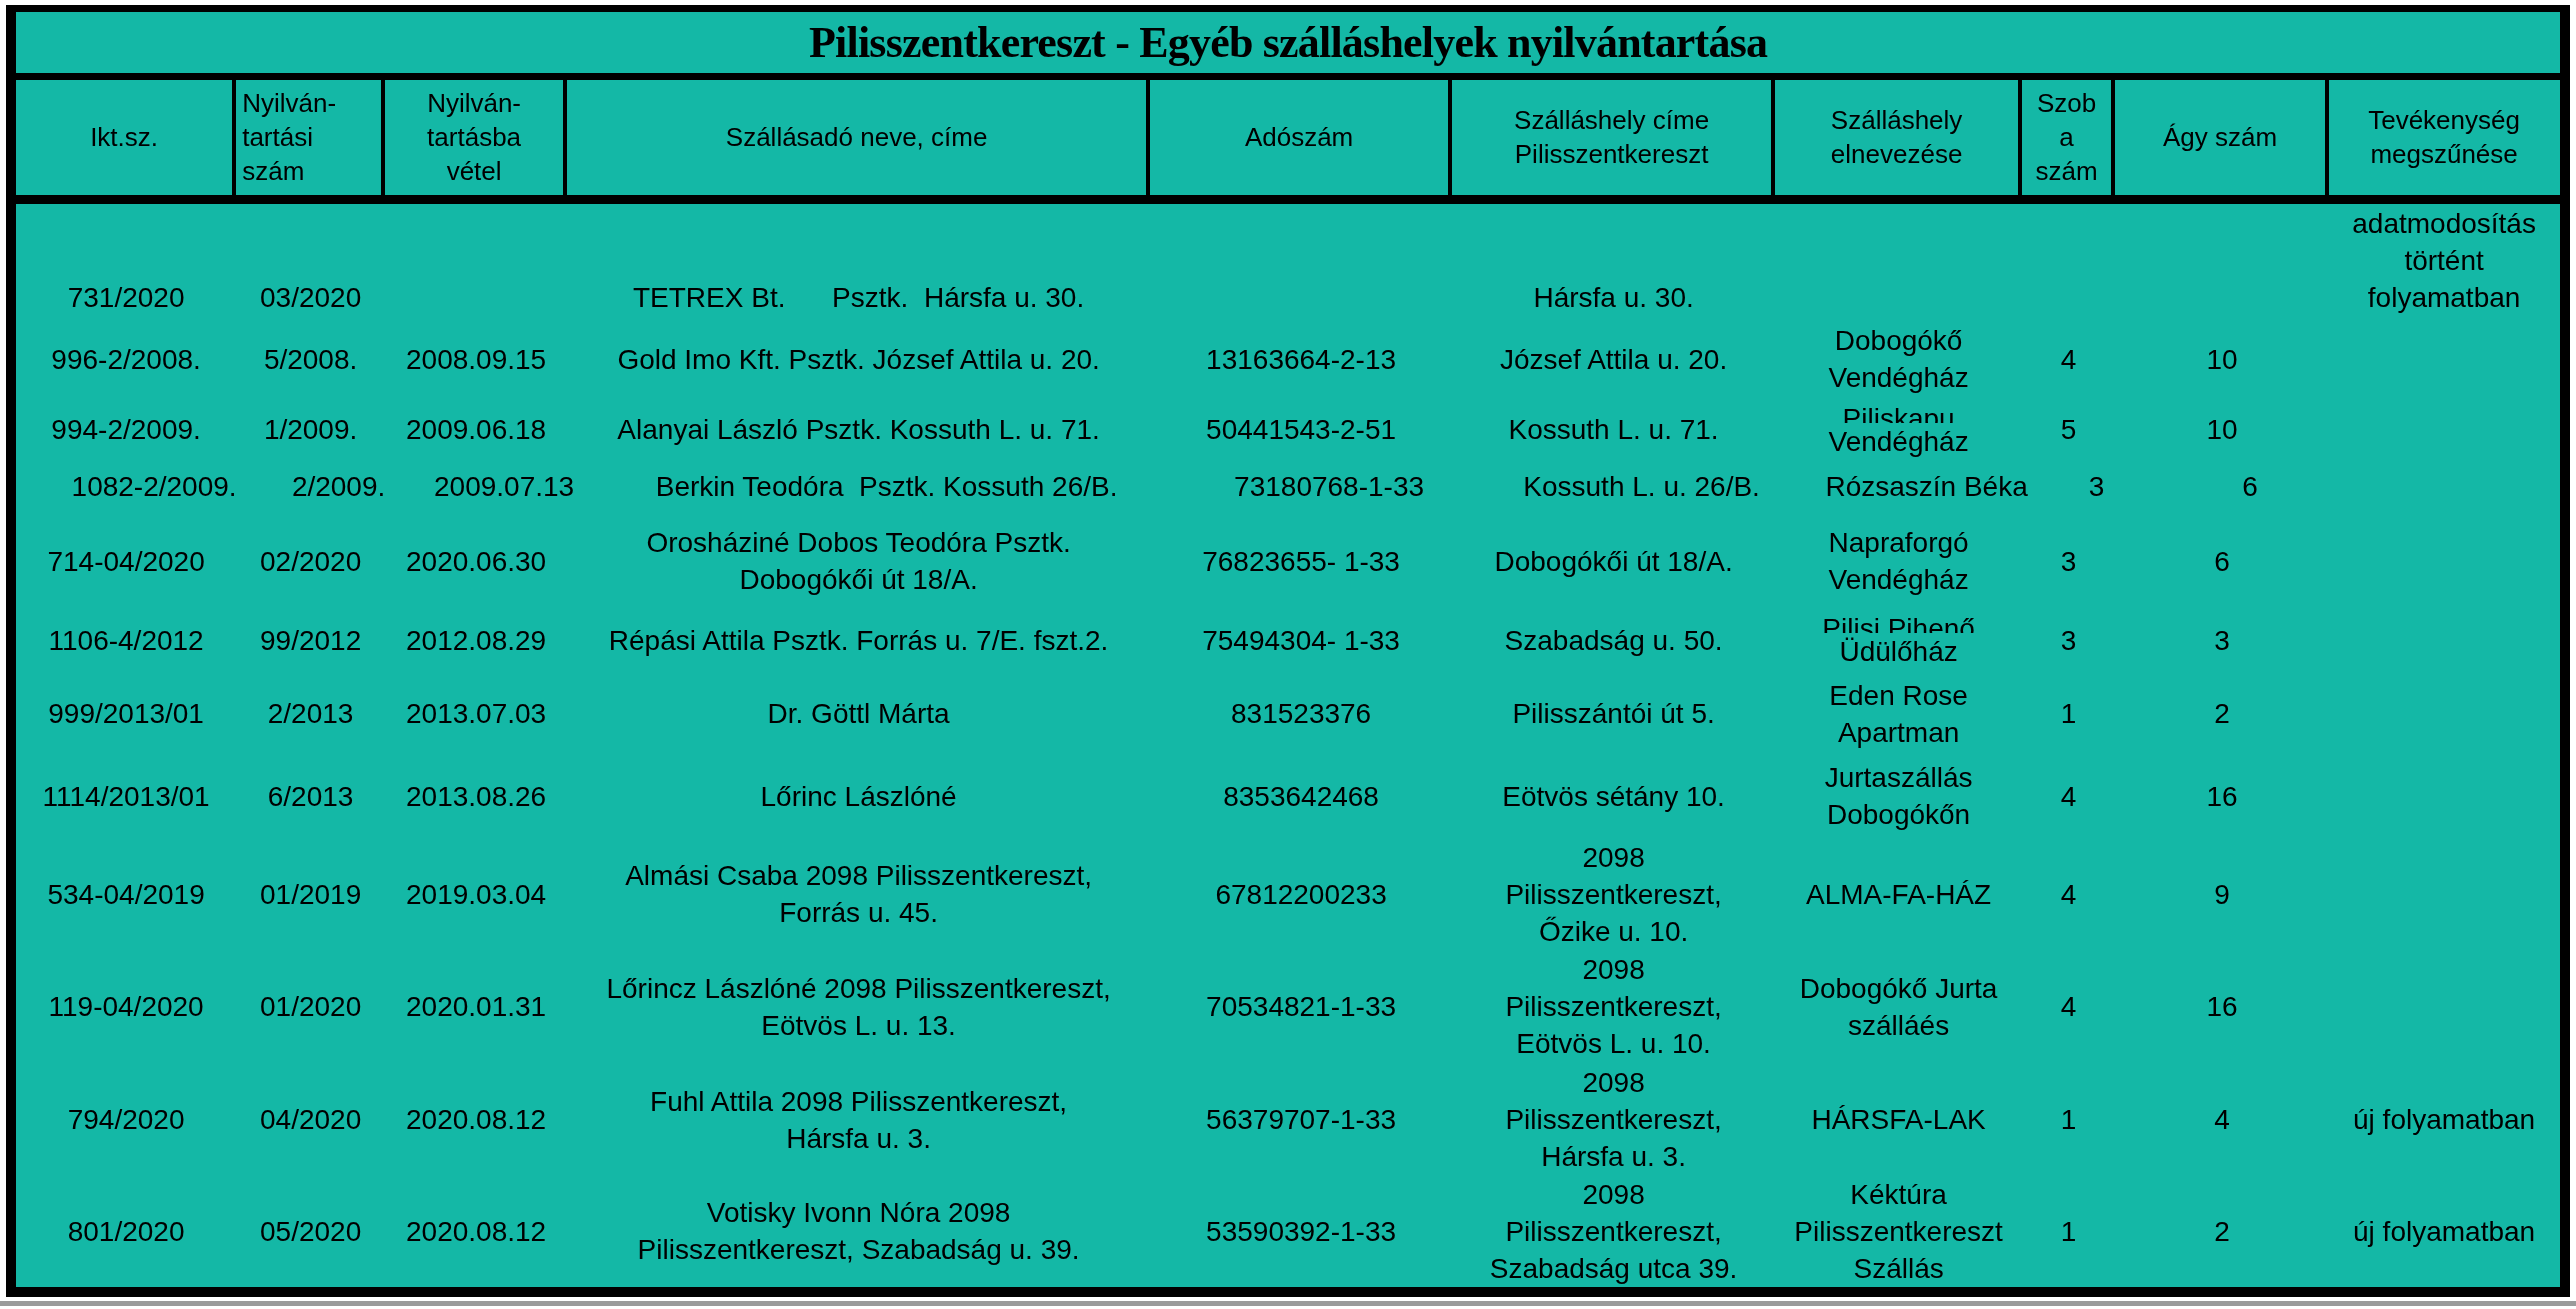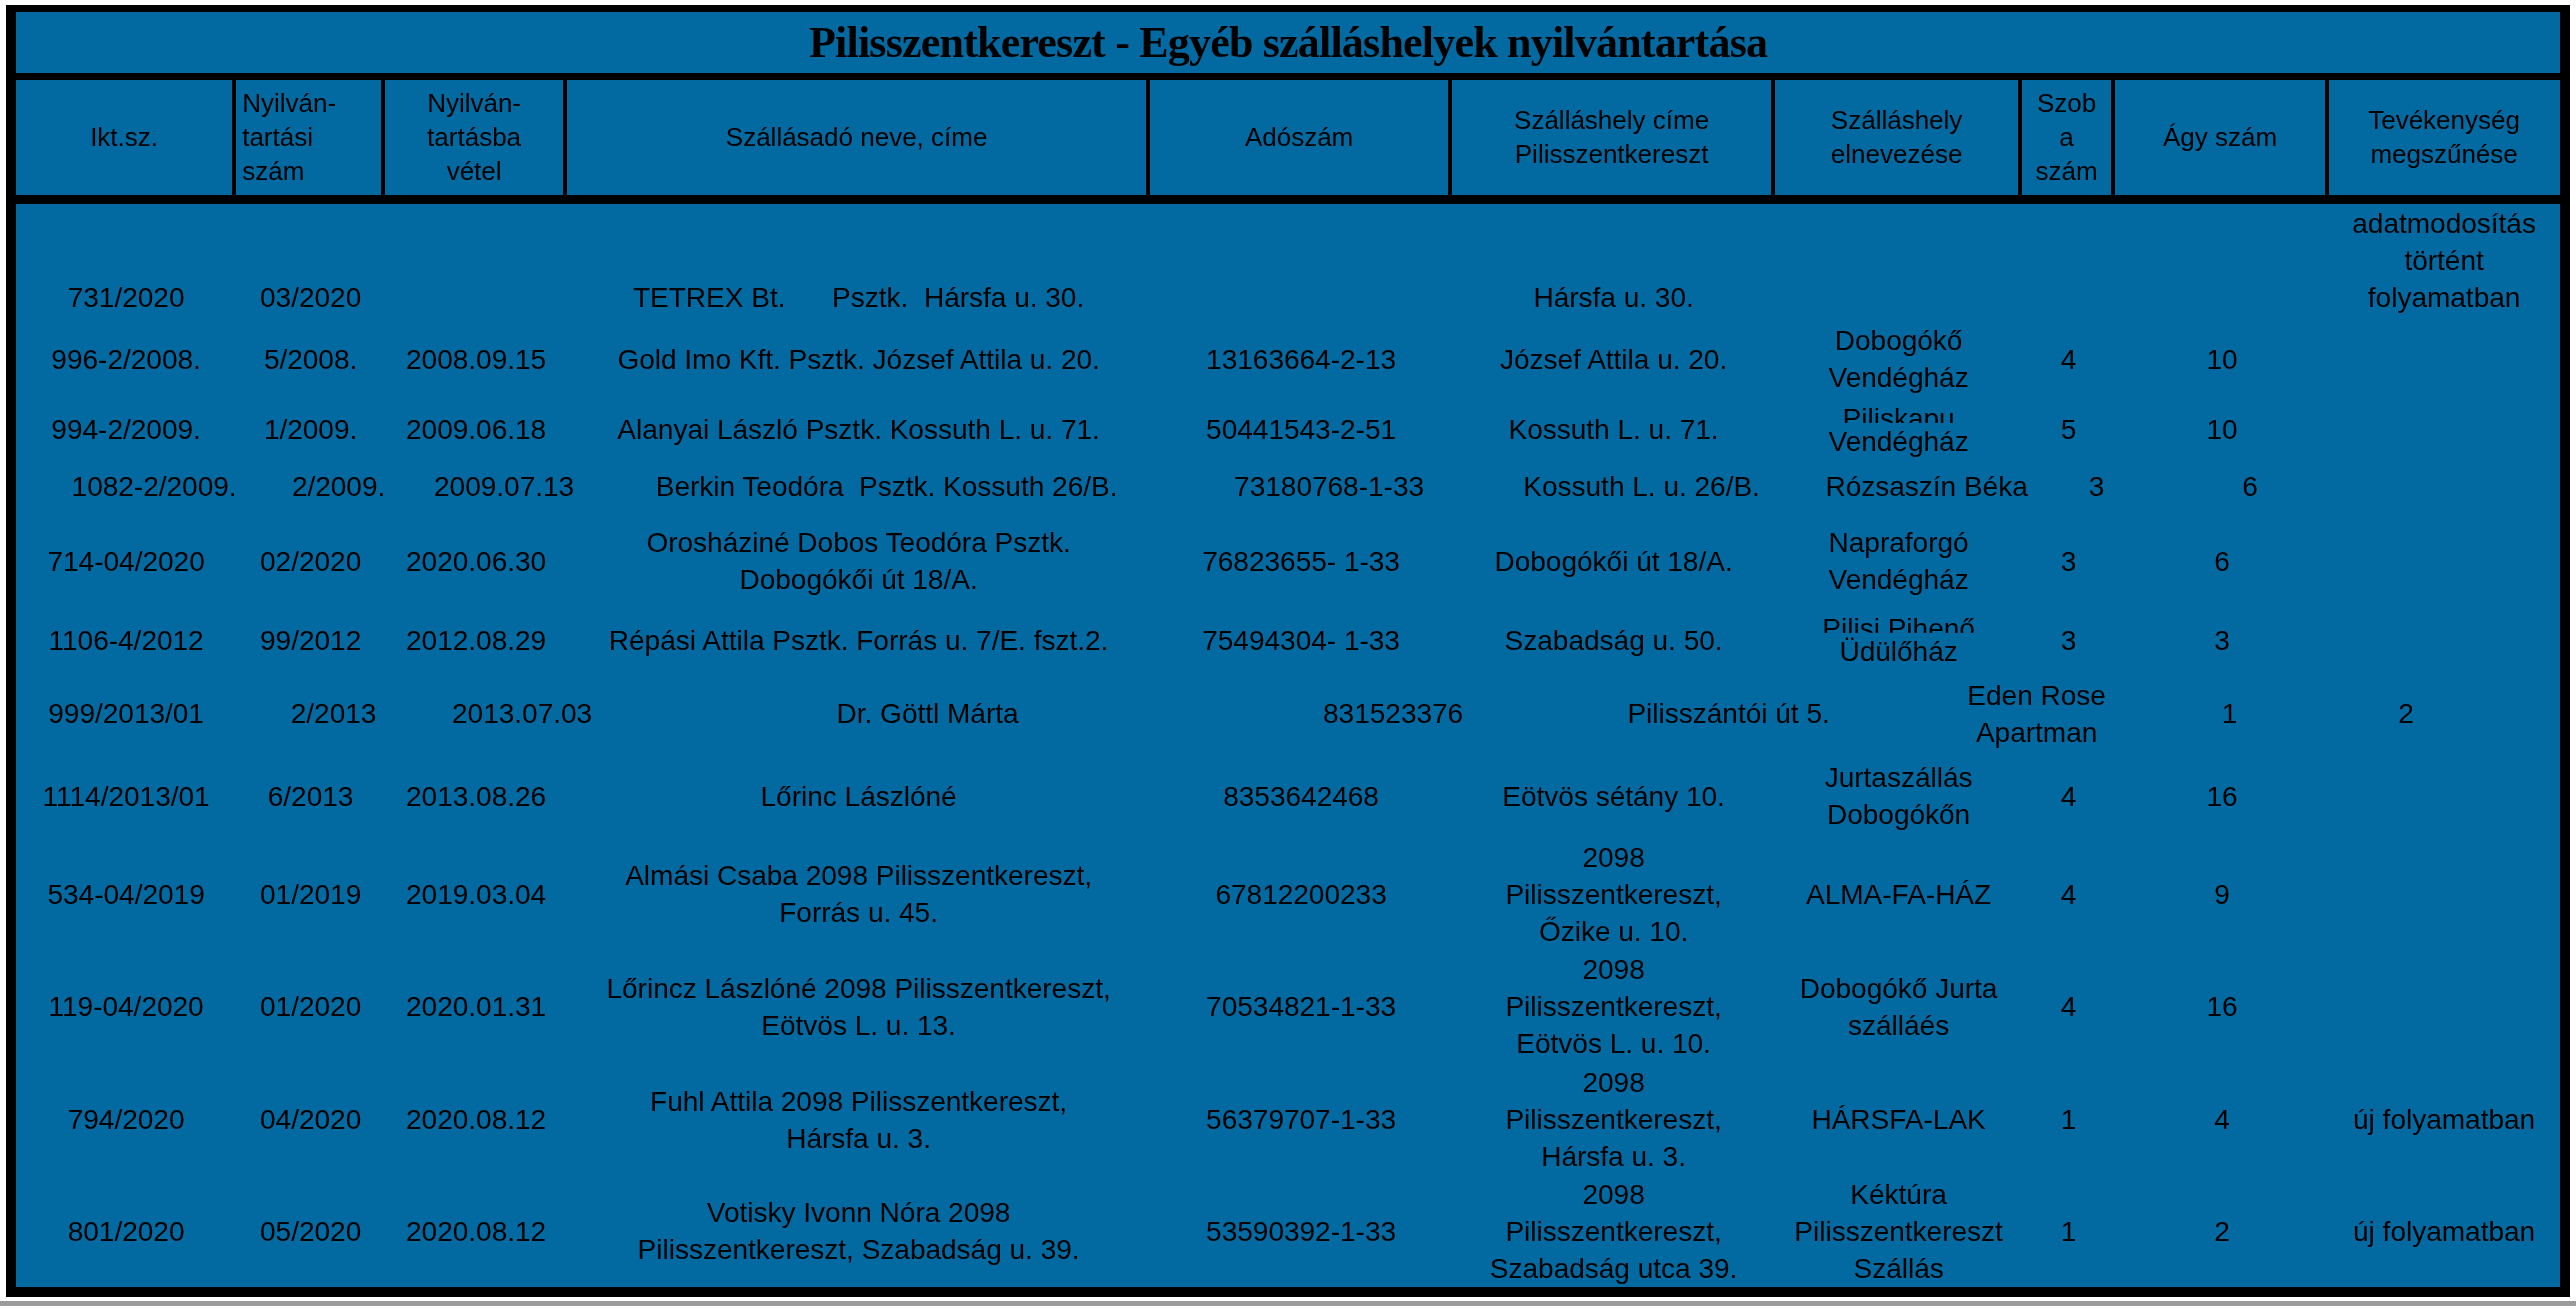--- a/index.html
+++ b/index.html
@@ -6,21 +6,21 @@
   body{
     width:2576px;height:1309px;position:relative;overflow:hidden;
     font-family:"Liberation Sans","DejaVu Sans",sans-serif;color:#000;
   }
   :root{
     --cols:220px 149px 182px 583px 302px 323px 247px 93px 214px 230px;
   }
   .table-frame{
     position:absolute;left:6.1px;top:4.6px;width:2564px;height:1292px;
     border:10.7px solid #000;border-top-width:7.7px;box-sizing:border-box;
-    background:#0369a1;
+    background:#14b8a6;
   }
   .title-row{
     height:61px;border-bottom:7.7px solid #000;
     display:flex;align-items:center;justify-content:center;
     font-family:"Liberation Serif","DejaVu Serif",serif;
     font-weight:bold;font-size:44px;letter-spacing:-0.8px;
     white-space:pre;
   }
   .header-row{
     height:115px;border-bottom:9.2px solid #000;
@@ -48,21 +48,21 @@
   }
   .cutline{
     display:block;height:23px;overflow:hidden;line-height:37px;
   }
   .row:nth-child(1){height:112px;align-items:flex-end;padding-bottom:1.5px;}
   .row:nth-child(2){height:84px;}
   .row:nth-child(3){height:57px;}
   .row:nth-child(4){height:57px;margin-left:28px;}
   .row:nth-child(5){height:92px;}
   .row:nth-child(6){height:66px;}
-  .row:nth-child(7){height:81px;gap:23px;}
+  .row:nth-child(7){height:81px;}
   .row:nth-child(8){height:84px;}
   .row:nth-child(9){height:112px;}
   .row:nth-child(10){height:113px;}
   .row:nth-child(11){height:113px;}
   .row:nth-child(12){height:110px;}
   .bottom-line{
     position:absolute;left:0;top:1301px;width:2576px;height:4.6px;
     background:#9b9b9b;
   }
 </style>

